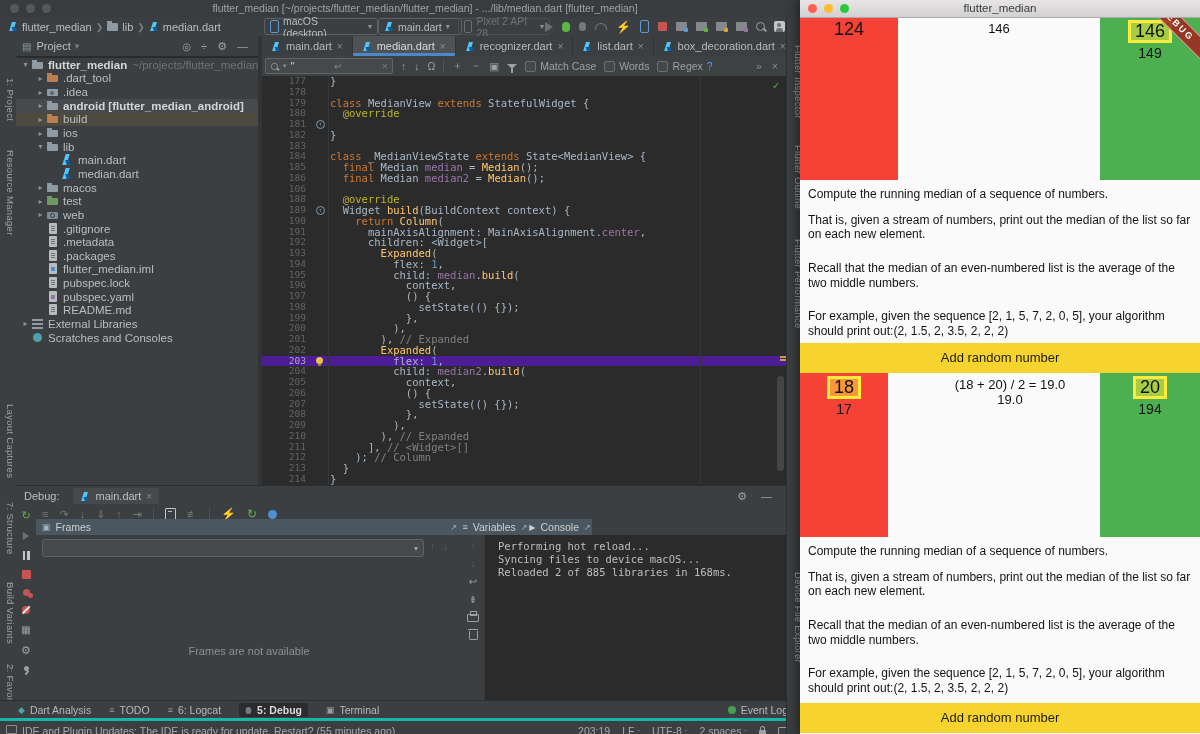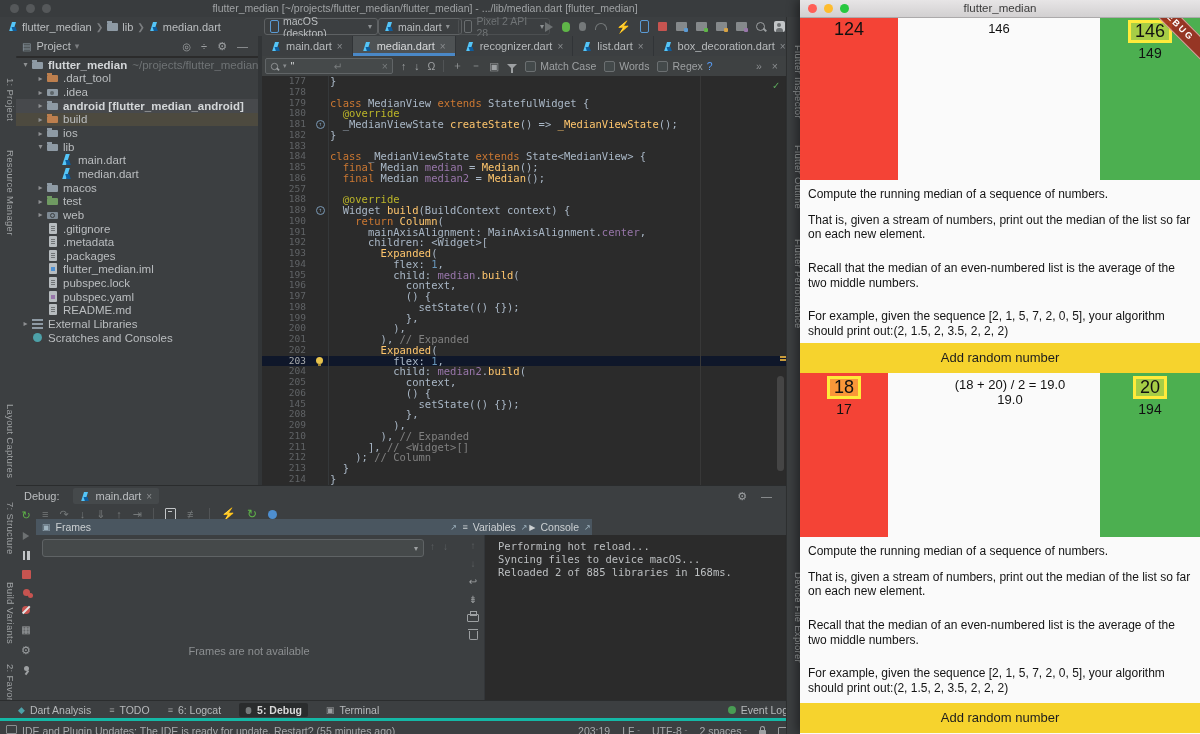--- a/index.html
+++ b/index.html
@@ -102,21 +102,21 @@
   .funnel{width:0;height:0;border-left:5px solid transparent;border-right:5px solid transparent;border-top:5px solid #9da0a2;position:relative;}
   .funnel::after{content:"";position:absolute;left:-1px;top:-1px;width:2px;height:5px;background:#9da0a2;}
   .chk{width:9px;height:9px;border:1px solid #6b6f71;border-radius:2px;background:#43494a;display:inline-block;}
   .fopt{display:flex;align-items:center;gap:4px;}
   .find-right{margin-left:auto;display:flex;gap:10px;padding-right:8px;color:#8a8d8f;}
   .help-q{color:#589df6;}
   
   .code{left:262px;top:76px;width:524px;height:409px;background:#2b2b2b;overflow:hidden;
     font-family:"DejaVu Sans Mono",monospace;font-size:10.5px;}
   .cline{height:10.76px;line-height:10.76px;display:flex;white-space:pre;}
-  .cline.cur{background:#0f172a;}
+  .cline.cur{background:#4c1d95;}
   .cline .num{width:44px;flex:none;text-align:right;padding-right:6px;color:#606366;font-size:9.5px;}
   .cline.cur .num{color:#a8abad;}
   .cline .gi{width:18px;flex:none;position:relative;}
   .gut-override::before{content:"";position:absolute;left:4px;top:1px;width:7px;height:7px;border:1px solid #7a99b5;border-radius:50%;}
   .gut-override::after{content:"↑";position:absolute;left:6.5px;top:0px;font-size:6px;color:#7a99b5;}
   .gut-bulb::before{content:"";position:absolute;left:4px;top:1.5px;width:7px;height:7px;border-radius:50%;background:#e8c34c;}
   .gut-bulb::after{content:"";position:absolute;left:6px;top:8.5px;width:3px;height:1.5px;background:#9c8132;}
   .tk-p{color:#a9b7c6;} .tk-k{color:#cc7832;} .tk-a{color:#bbb529;} .tk-d{color:#ffc66d;}
   .tk-f{color:#9876aa;} .tk-e{color:#9876aa;} .tk-n{color:#6897bb;} .tk-c{color:#808080;}
   .gutterline{left:328px;top:76px;width:1px;height:409px;background:#35383a;}
@@ -462,47 +462,47 @@
       <span>»</span>
       <span>×</span>
     </span>
   </div>
 
   <div class="abs code" id="code-host">
       <div class="cline"><span class="num">177</span><span class="gi"></span><span class="ctext"><span class="tk-p">}</span></span></div>
       <div class="cline"><span class="num">178</span><span class="gi"></span><span class="ctext"></span></div>
       <div class="cline"><span class="num">179</span><span class="gi"></span><span class="ctext"><span class="tk-k">class</span><span class="tk-p"> MedianView </span><span class="tk-k">extends</span><span class="tk-p"> StatefulWidget {</span></span></div>
       <div class="cline"><span class="num">180</span><span class="gi"></span><span class="ctext"><span class="tk-p">  </span><span class="tk-a">@override</span></span></div>
-      <div class="cline"><span class="num">181</span><span class="gi gut-override"></span><span class="ctext"><span class="tk-p">  _MedianViewState </span><span class="tk-d">createState</span><span class="tk-p">() =&gt; </span><span class="tk-d">_MedianViewState</span><span class="tk-p">();</span></span></div>
+      <div class="cline"><span class="num">181</span><span class="gi gut-override"></span></div>
       <div class="cline"><span class="num">182</span><span class="gi"></span><span class="ctext"><span class="tk-p">}</span></span></div>
       <div class="cline"><span class="num">183</span><span class="gi"></span><span class="ctext"></span></div>
       <div class="cline"><span class="num">184</span><span class="gi"></span><span class="ctext"><span class="tk-k">class</span><span class="tk-p"> _MedianViewState </span><span class="tk-k">extends</span><span class="tk-p"> State&lt;MedianView&gt; {</span></span></div>
       <div class="cline"><span class="num">185</span><span class="gi"></span><span class="ctext"><span class="tk-p">  </span><span class="tk-k">final</span><span class="tk-p"> Median </span><span class="tk-f">median</span><span class="tk-p"> = </span><span class="tk-d">Median</span><span class="tk-p">();</span></span></div>
       <div class="cline"><span class="num">186</span><span class="gi"></span><span class="ctext"><span class="tk-p">  </span><span class="tk-k">final</span><span class="tk-p"> Median </span><span class="tk-f">median2</span><span class="tk-p"> = </span><span class="tk-d">Median</span><span class="tk-p">();</span></span></div>
-      <div class="cline"><span class="num">257</span><span class="gi"></span><span class="ctext"></span></div>
+      <div class="cline"><span class="num">106</span><span class="gi"></span><span class="ctext"></span></div>
       <div class="cline"><span class="num">188</span><span class="gi"></span><span class="ctext"><span class="tk-p">  </span><span class="tk-a">@override</span></span></div>
       <div class="cline"><span class="num">189</span><span class="gi gut-override"></span><span class="ctext"><span class="tk-p">  Widget </span><span class="tk-d">build</span><span class="tk-p">(BuildContext context) {</span></span></div>
       <div class="cline"><span class="num">190</span><span class="gi"></span><span class="ctext"><span class="tk-p">    </span><span class="tk-k">return</span><span class="tk-p"> </span><span class="tk-d">Column</span><span class="tk-p">(</span></span></div>
       <div class="cline"><span class="num">191</span><span class="gi"></span><span class="ctext"><span class="tk-p">      mainAxisAlignment: MainAxisAlignment.</span><span class="tk-e">center</span><span class="tk-p">,</span></span></div>
       <div class="cline"><span class="num">192</span><span class="gi"></span><span class="ctext"><span class="tk-p">      children: &lt;Widget&gt;[</span></span></div>
       <div class="cline"><span class="num">193</span><span class="gi"></span><span class="ctext"><span class="tk-p">        </span><span class="tk-d">Expanded</span><span class="tk-p">(</span></span></div>
       <div class="cline"><span class="num">194</span><span class="gi"></span><span class="ctext"><span class="tk-p">          flex: </span><span class="tk-n">1</span><span class="tk-p">,</span></span></div>
       <div class="cline"><span class="num">195</span><span class="gi"></span><span class="ctext"><span class="tk-p">          child: </span><span class="tk-f">median</span><span class="tk-p">.</span><span class="tk-d">build</span><span class="tk-p">(</span></span></div>
       <div class="cline"><span class="num">196</span><span class="gi"></span><span class="ctext"><span class="tk-p">            context,</span></span></div>
       <div class="cline"><span class="num">197</span><span class="gi"></span><span class="ctext"><span class="tk-p">            () {</span></span></div>
       <div class="cline"><span class="num">198</span><span class="gi"></span><span class="ctext"><span class="tk-p">              setState(() {});</span></span></div>
       <div class="cline"><span class="num">199</span><span class="gi"></span><span class="ctext"><span class="tk-p">            },</span></span></div>
       <div class="cline"><span class="num">200</span><span class="gi"></span><span class="ctext"><span class="tk-p">          ),</span></span></div>
       <div class="cline"><span class="num">201</span><span class="gi"></span><span class="ctext"><span class="tk-p">        ), </span><span class="tk-c">// Expanded</span></span></div>
       <div class="cline"><span class="num">202</span><span class="gi"></span><span class="ctext"><span class="tk-p">        </span><span class="tk-d">Expanded</span><span class="tk-p">(</span></span></div>
       <div class="cline cur"><span class="num">203</span><span class="gi gut-bulb"></span><span class="ctext"><span class="tk-p">          flex: </span><span class="tk-n">1</span><span class="tk-p">,</span></span></div>
       <div class="cline"><span class="num">204</span><span class="gi"></span><span class="ctext"><span class="tk-p">          child: </span><span class="tk-f">median2</span><span class="tk-p">.</span><span class="tk-d">build</span><span class="tk-p">(</span></span></div>
       <div class="cline"><span class="num">205</span><span class="gi"></span><span class="ctext"><span class="tk-p">            context,</span></span></div>
       <div class="cline"><span class="num">206</span><span class="gi"></span><span class="ctext"><span class="tk-p">            () {</span></span></div>
-      <div class="cline"><span class="num">145</span><span class="gi"></span><span class="ctext"><span class="tk-p">              setState(() {});</span></span></div>
+      <div class="cline"><span class="num">207</span><span class="gi"></span><span class="ctext"><span class="tk-p">              setState(() {});</span></span></div>
       <div class="cline"><span class="num">208</span><span class="gi"></span><span class="ctext"><span class="tk-p">            },</span></span></div>
       <div class="cline"><span class="num">209</span><span class="gi"></span><span class="ctext"><span class="tk-p">          ),</span></span></div>
       <div class="cline"><span class="num">210</span><span class="gi"></span><span class="ctext"><span class="tk-p">        ), </span><span class="tk-c">// Expanded</span></span></div>
       <div class="cline"><span class="num">211</span><span class="gi"></span><span class="ctext"><span class="tk-p">      ], </span><span class="tk-c">// &lt;Widget&gt;[]</span></span></div>
       <div class="cline"><span class="num">212</span><span class="gi"></span><span class="ctext"><span class="tk-p">    ); </span><span class="tk-c">// Column</span></span></div>
       <div class="cline"><span class="num">213</span><span class="gi"></span><span class="ctext"><span class="tk-p">  }</span></span></div>
       <div class="cline"><span class="num">214</span><span class="gi"></span><span class="ctext"><span class="tk-p">}</span></span></div>
     </div>
   <div class="abs gutterline"></div>
   <div class="abs marginline"></div>

